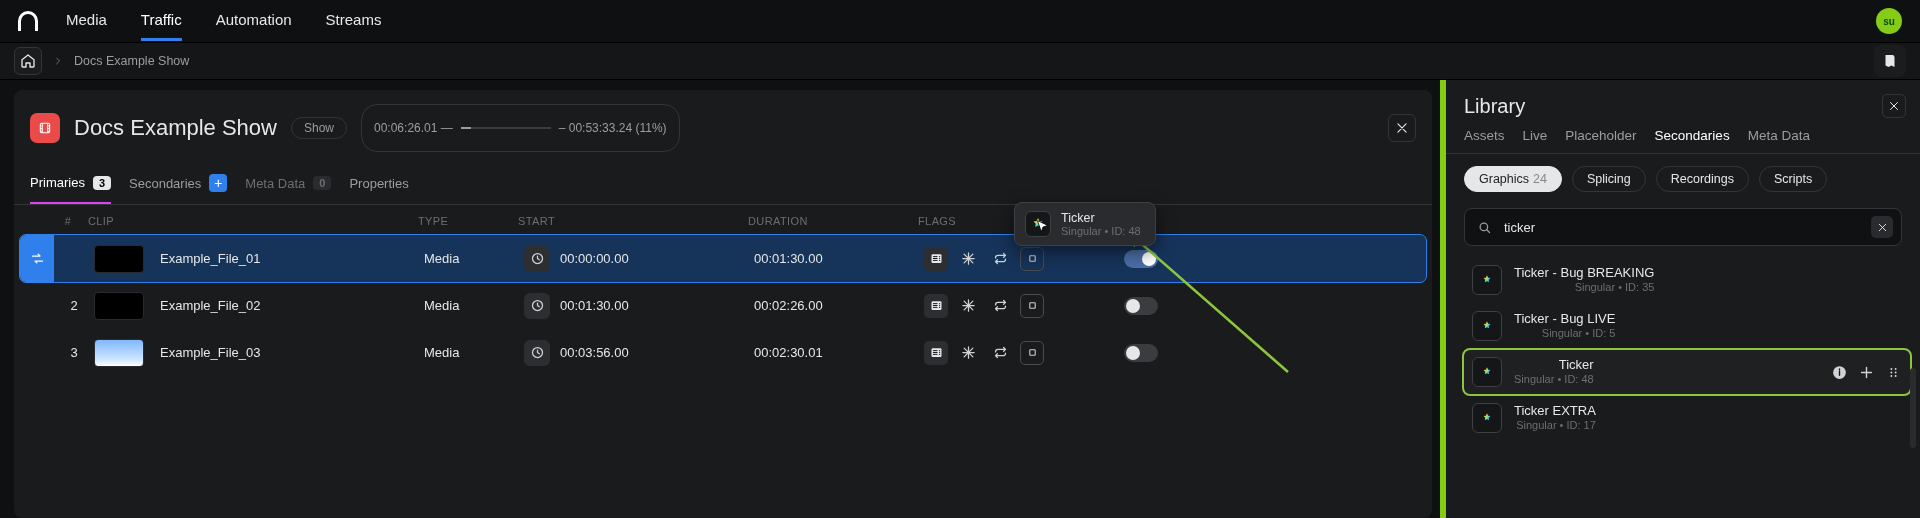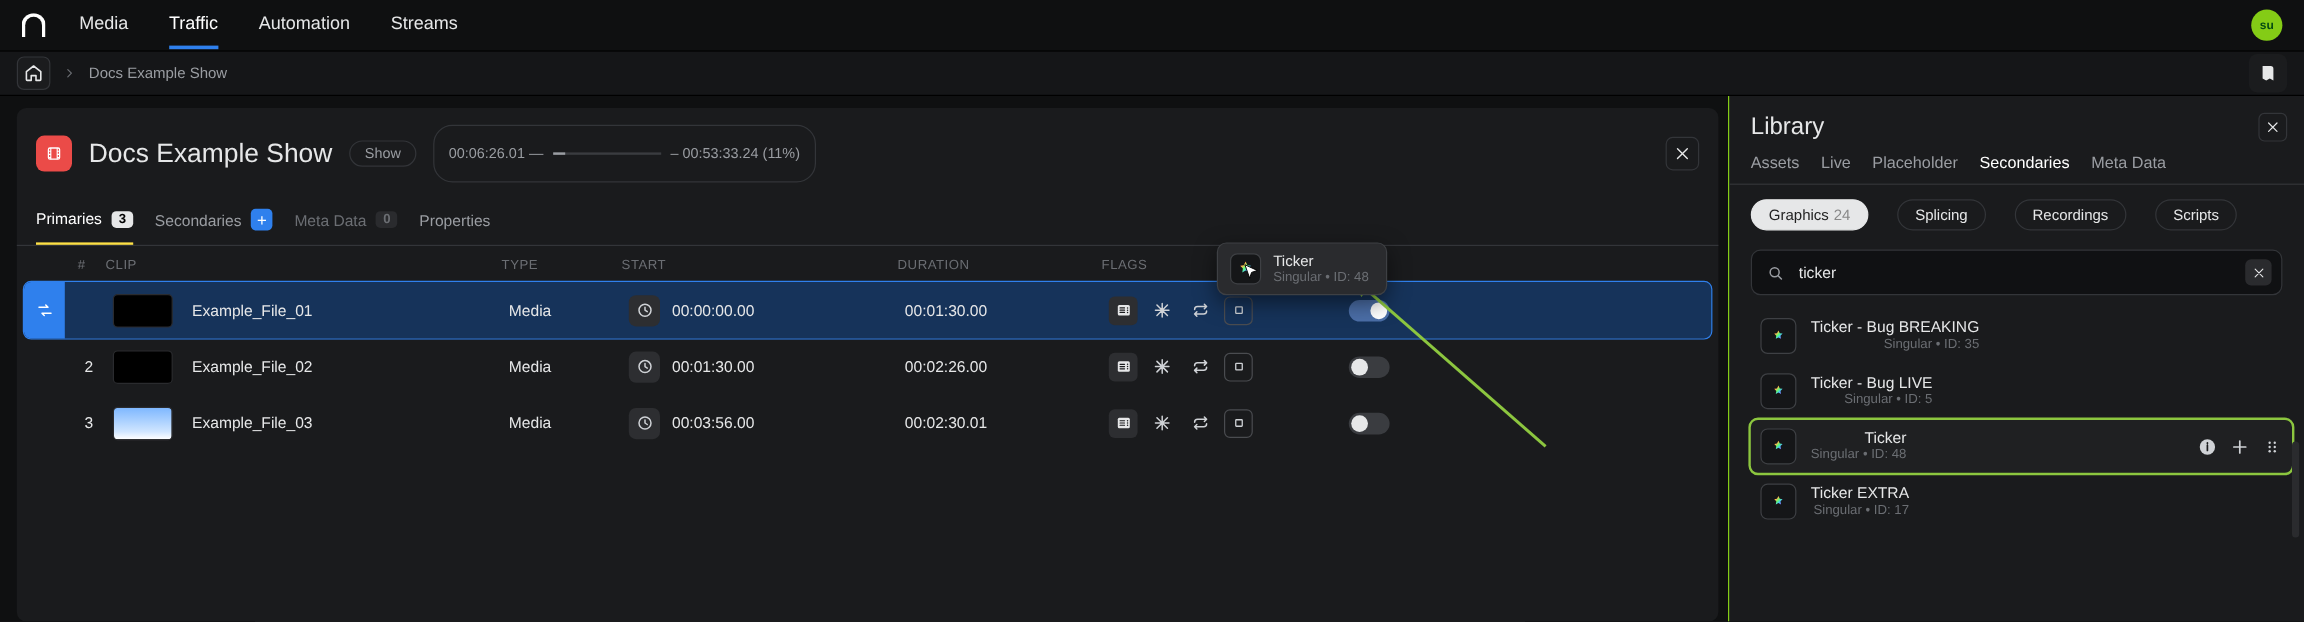--- a/index.html
+++ b/index.html
@@ -56,38 +56,38 @@
     border-bottom:1px solid #000;
   }
   .home-btn{width:28px;height:28px;border:1px solid var(--border);border-radius:6px;display:flex;align-items:center;justify-content:center;background:#1b1c1e;}
   .chev{color:var(--dim);}
   .crumb{color:var(--muted);font-size:12.5px;}
   .bc-right{width:32px;height:32px;border-radius:7px;background:#1b1c1e;display:flex;align-items:center;justify-content:center;}
 
   
   .main{display:flex;height:calc(518px - 42px - 38px);}
   .left{flex:1;padding:10px 8px 0 14px;display:flex;flex-direction:column;min-width:0;}
-  .right{width:480px;background:var(--panel);border-left:1px solid #84cc16;display:flex;flex-direction:column;}
+  .right{width:480px;background:var(--panel);border-left:6px solid #84cc16;display:flex;flex-direction:column;}
 
   
   .show-panel{background:var(--panel);border-radius:8px;flex:1;display:flex;flex-direction:column;min-height:0;position:relative;}
   .show-hdr{display:flex;align-items:center;gap:14px;padding:14px 16px 8px 16px;}
   .show-icon{width:30px;height:30px;border-radius:7px;background:var(--red);display:flex;align-items:center;justify-content:center;}
   .show-icon svg{width:16px;height:16px;}
   .show-title{font-size:22px;font-weight:500;}
   .badge{border:1px solid var(--border);border-radius:14px;padding:3px 12px;font-size:12px;color:var(--muted);}
   .timeline-pill{display:flex;align-items:center;border:1px solid var(--border);border-radius:16px;padding:16px 12px;font-size:12px;color:var(--muted);gap:8px;}
   .bar{width:90px;height:2px;background:#3a3c40;position:relative;}
   .bar::after{content:"";position:absolute;left:0;top:0;height:100%;width:11%;background:var(--muted);}
   .close-panel{margin-left:auto;width:28px;height:28px;border:1px solid var(--border);border-radius:6px;display:flex;align-items:center;justify-content:center;cursor:pointer;}
 
   
   .subtabs{display:flex;align-items:center;gap:18px;padding:6px 16px 0 16px;border-bottom:1px solid var(--border);}
   .subtab{display:flex;align-items:center;gap:8px;padding:8px 0 12px 0;color:var(--muted);cursor:pointer;}
-  .subtab.active{color:#fff;border-bottom:2px solid #fde047;margin-bottom:-1px;}
+  .subtab.active{color:#fff;border-bottom:2px solid #d946ef;margin-bottom:-1px;}
   .count{background:#e6e7e8;color:#000;border-radius:4px;font-size:11px;font-weight:600;padding:1px 6px;}
   .subtab.dim{color:var(--dim);}
   .count.dim{background:#2a2b2e;color:var(--dim);}
   .addbtn{width:18px;height:18px;background:var(--blue);border-radius:4px;display:flex;align-items:center;justify-content:center;font-size:14px;line-height:1;color:#fff;}
 
   
   .thead{display:flex;padding:10px 16px 8px 34px;color:var(--dim);font-size:11px;letter-spacing:.4px;}
   .c-num{width:40px;text-align:center;}
   .c-clip{flex:0 0 330px;display:flex;align-items:center;gap:16px;}
   .c-type{width:100px;}
@@ -119,21 +119,21 @@
   .tip-sub{font-size:11px;color:var(--dim);white-space:nowrap;}
   .cursor-ghost{position:absolute;left:20px;top:16px;z-index:12;}
 
   
   .lib-hdr{display:flex;align-items:center;padding:14px 14px 6px 18px;gap:12px;}
   .lib-title{font-size:20px;font-weight:500;}
   .lib-close{margin-left:auto;width:24px;height:24px;border:1px solid var(--border);border-radius:5px;display:flex;align-items:center;justify-content:center;}
   .lib-tabs{display:flex;gap:18px;padding:4px 18px 10px 18px;color:var(--muted);border-bottom:1px solid var(--border);}
   .lib-tab{cursor:pointer;font-size:13.5px;}
   .lib-tab.active{color:#fff;}
-  .chips{display:flex;gap:24px;padding:12px 18px 6px 18px;}
+  .chips{display:flex;gap:10px;padding:12px 18px 6px 18px;}
   .chip{border:1px solid var(--border);border-radius:16px;padding:5px 14px;font-size:12.5px;color:var(--text);cursor:pointer;}
   .chip.active{background:#e6e7e8;color:#222;border-color:#e6e7e8;}
   .chip .chip-count{color:#888;margin-left:4px;}
   .search{margin:10px 18px 8px 18px;display:flex;align-items:center;gap:10px;background:#101113;border:1px solid var(--border);border-radius:8px;padding:7px 8px 7px 12px;}
   .search input{flex:1;background:transparent;border:none;outline:none;color:var(--text);font-size:13px;}
   .search .clear{width:22px;height:22px;border-radius:5px;background:#2a2b2e;display:flex;align-items:center;justify-content:center;cursor:pointer;}
   .lib-list{padding:4px 10px 0 18px;display:flex;flex-direction:column;gap:2px;overflow:auto;text-align:right;}
   .lib-row{display:flex;align-items:center;gap:12px;padding:7px 8px;border-radius:6px;cursor:pointer;}
   .lib-row.hl{outline:2px solid var(--hl);background:#1f2022;}
   .lib-row .mini{width:30px;height:30px;border-radius:6px;border:1px solid #3e4044;display:flex;align-items:center;justify-content:center;background:#151618;}

